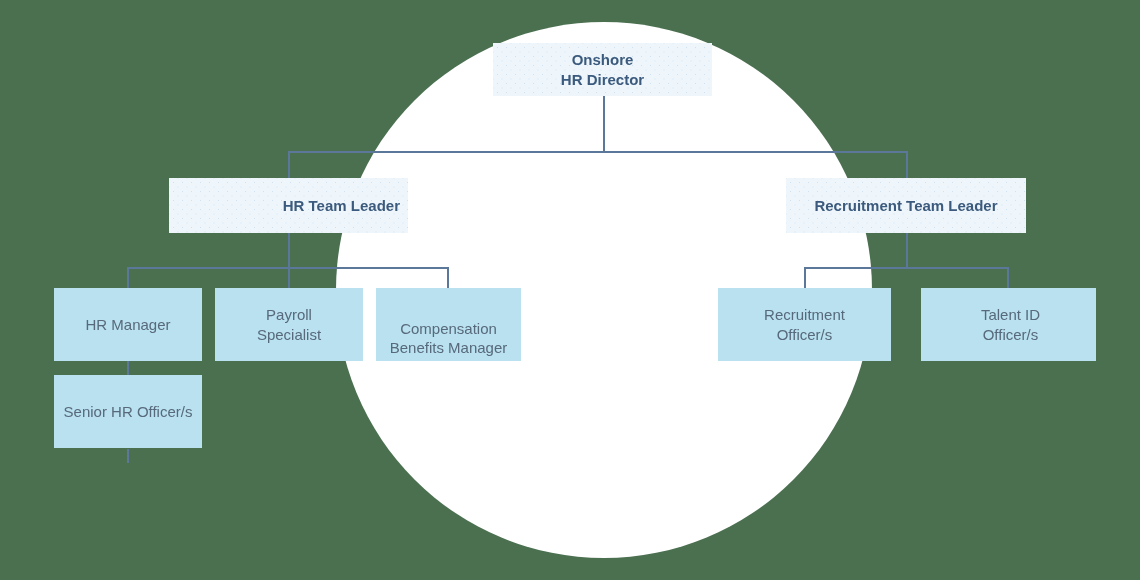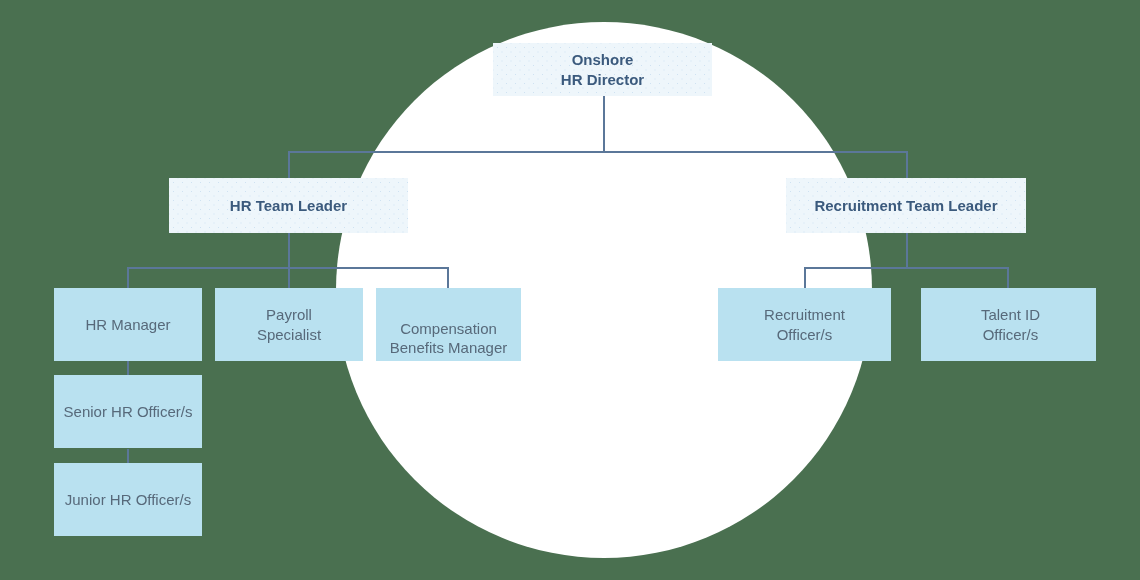--- a/index.html
+++ b/index.html
@@ -88,39 +88,36 @@
 
   <div class="ln v" style="left:798px;top:267px;height:21px;"></div>
 
   <div class="ln v" style="left:1001px;top:267px;height:21px;"></div>
 
   <div class="node pale" style="left:487px;top:43px;width:219px;height:53px;">
     <span>Onshore
 HR Director</span>
   </div>
 
-  <div class="node pale" style="left:163px;top:178px;width:239px;height:55px;">
+  <div class="node pale" style="left:163px;top:178px;width:239px;height:55px;justify-content:flex-end;">
     <span>HR Team Leader</span>
   </div>
 
   <div class="node pale" style="left:780px;top:178px;width:240px;height:55px;">
     <span>Recruitment Team Leader</span>
   </div>
 
   <div class="node solid" style="left:48px;top:288px;width:148px;height:73px;">
     <span>HR Manager</span>
   </div>
 
   <div class="node solid" style="left:48px;top:375px;width:148px;height:73px;">
     <span>Senior HR Officer/s</span>
   </div>
 
-  <div class="node solid" style="left:48px;top:463px;width:148px;height:73px;">
-    <span>Junior HR Officer/s</span>
-  </div>
 
   <div class="node solid" style="left:209px;top:288px;width:148px;height:73px;">
     <span>Payroll
 Specialist</span>
   </div>
 
   <div class="node solid" style="left:370px;top:288px;width:145px;height:73px;align-items:flex-end;">
     <span>Compensation
 Benefits Manager</span>
   </div>

